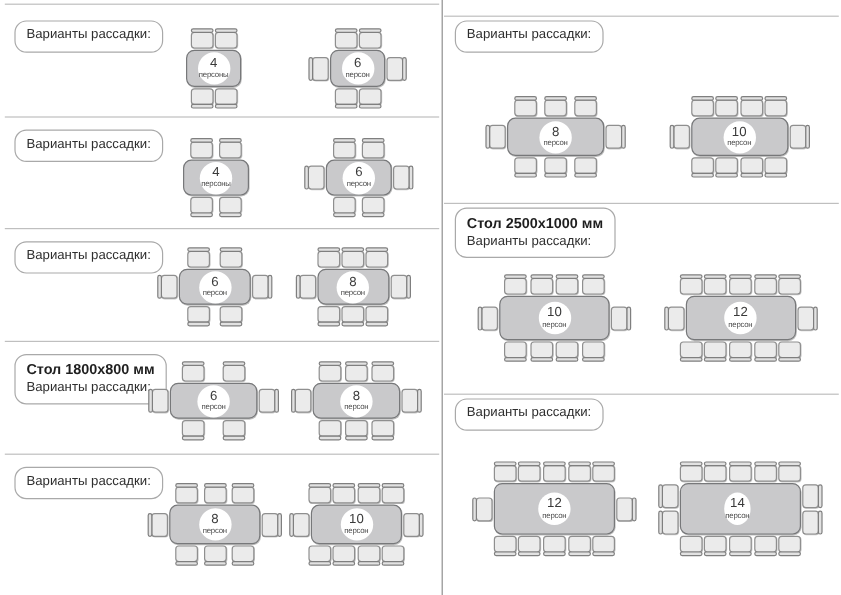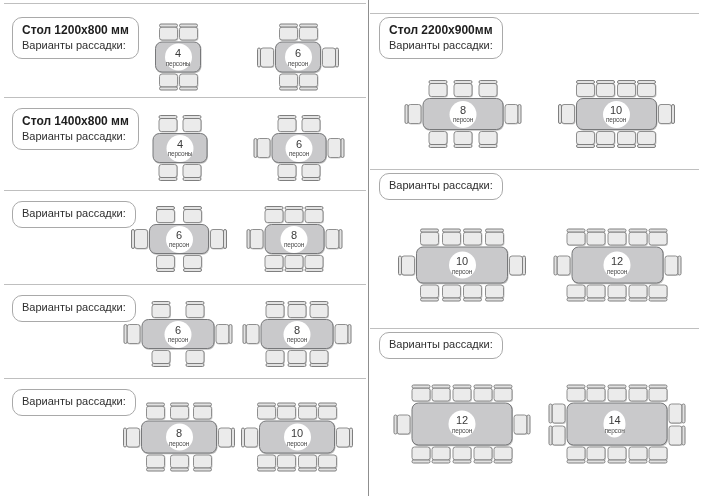--- a/index.html
+++ b/index.html
@@ -54,53 +54,52 @@
   .chair.right::after{top:-1px;bottom:-1px;right:-4px;width:4px;}
 </style>
 </head>
 <body>
 
 <div id="canvas">
   <div class="vline"></div>
 
   <section class="panel p-s1">
     <div class="label-box">
-      <div class="label-title">Стол 1200x800 мм</div>
       <div class="label-sub">Варианты рассадки:</div>
     </div>
   </section>
   <section class="panel p-s2">
     <div class="label-box">
-      <div class="label-title">Стол 1400x800 мм</div>
       <div class="label-sub">Варианты рассадки:</div>
     </div>
   </section>
   <section class="panel p-s3">
     <div class="label-box">
       <div class="label-sub">Варианты рассадки:</div>
     </div>
   </section>
   <section class="panel p-s4">
     <div class="label-box">
+      <div class="label-title">Стол 1800x800 мм</div>
       <div class="label-sub">Варианты рассадки:</div>
     </div>
   </section>
   <section class="panel p-s5">
     <div class="label-box">
       <div class="label-sub">Варианты рассадки:</div>
     </div>
   </section>
   <section class="panel p-r1">
     <div class="label-box">
-      <div class="label-title">Стол 2200x900мм</div>
       <div class="label-sub">Варианты рассадки:</div>
     </div>
   </section>
   <section class="panel p-r2">
     <div class="label-box">
+      <div class="label-title">Стол 2500x1000 мм</div>
       <div class="label-sub">Варианты рассадки:</div>
     </div>
   </section>
   <section class="panel p-r3">
     <div class="label-box">
       <div class="label-sub">Варианты рассадки:</div>
     </div>
   </section>
 
   <div id="diagram-layer">

